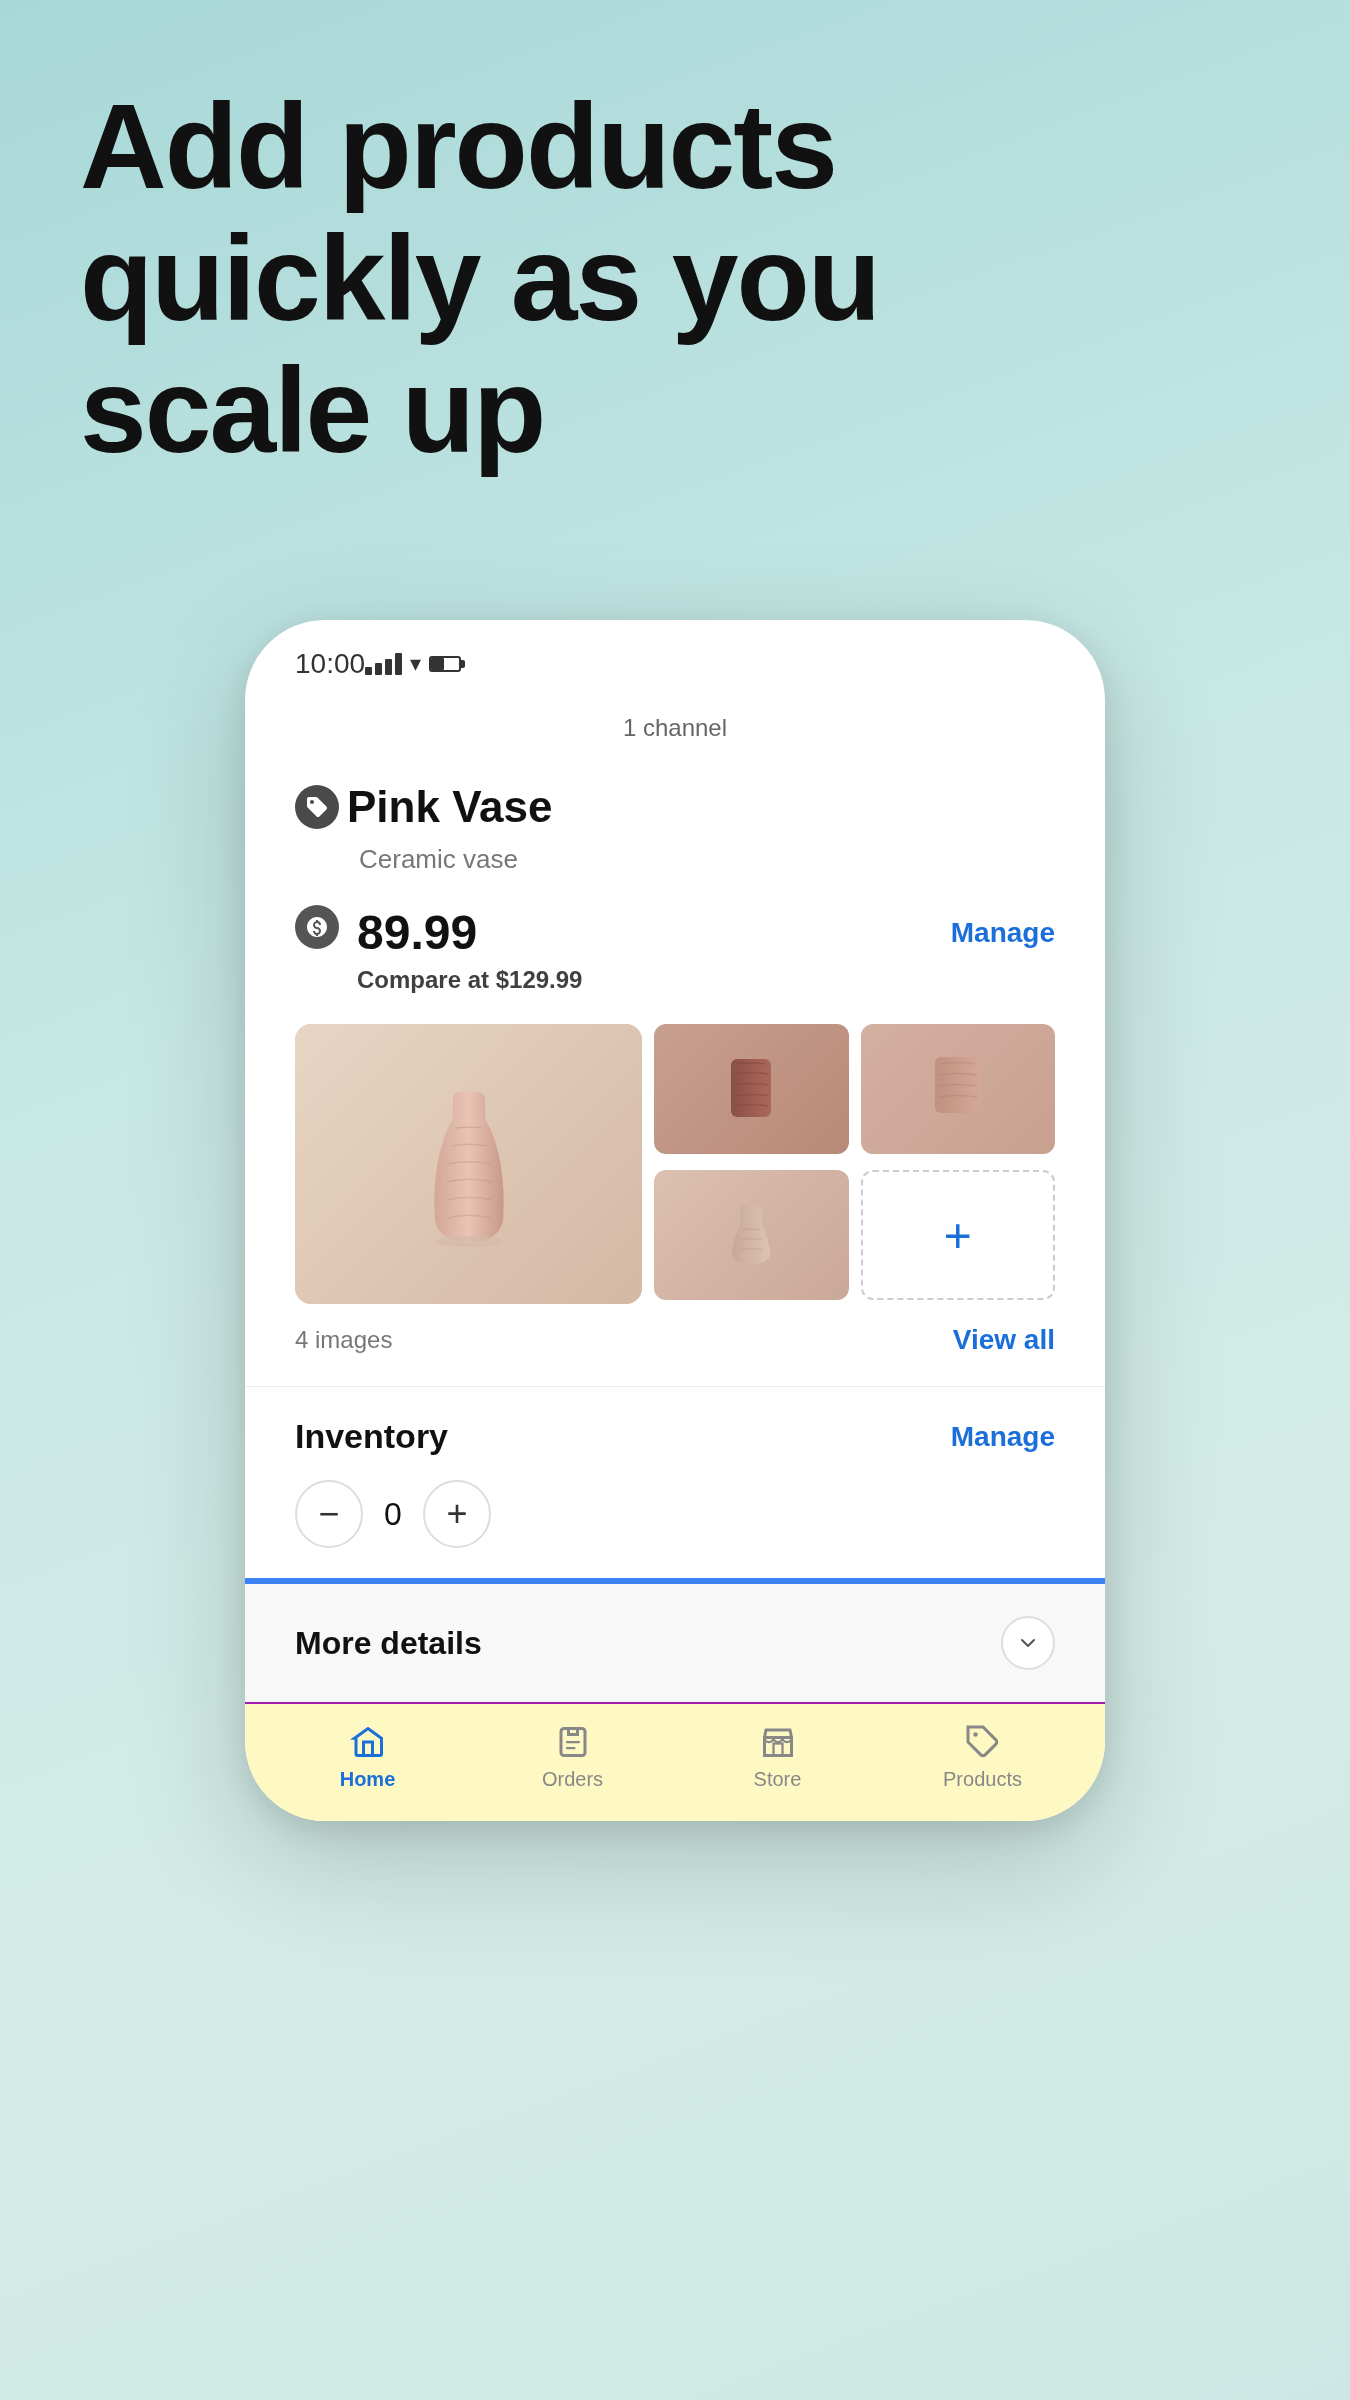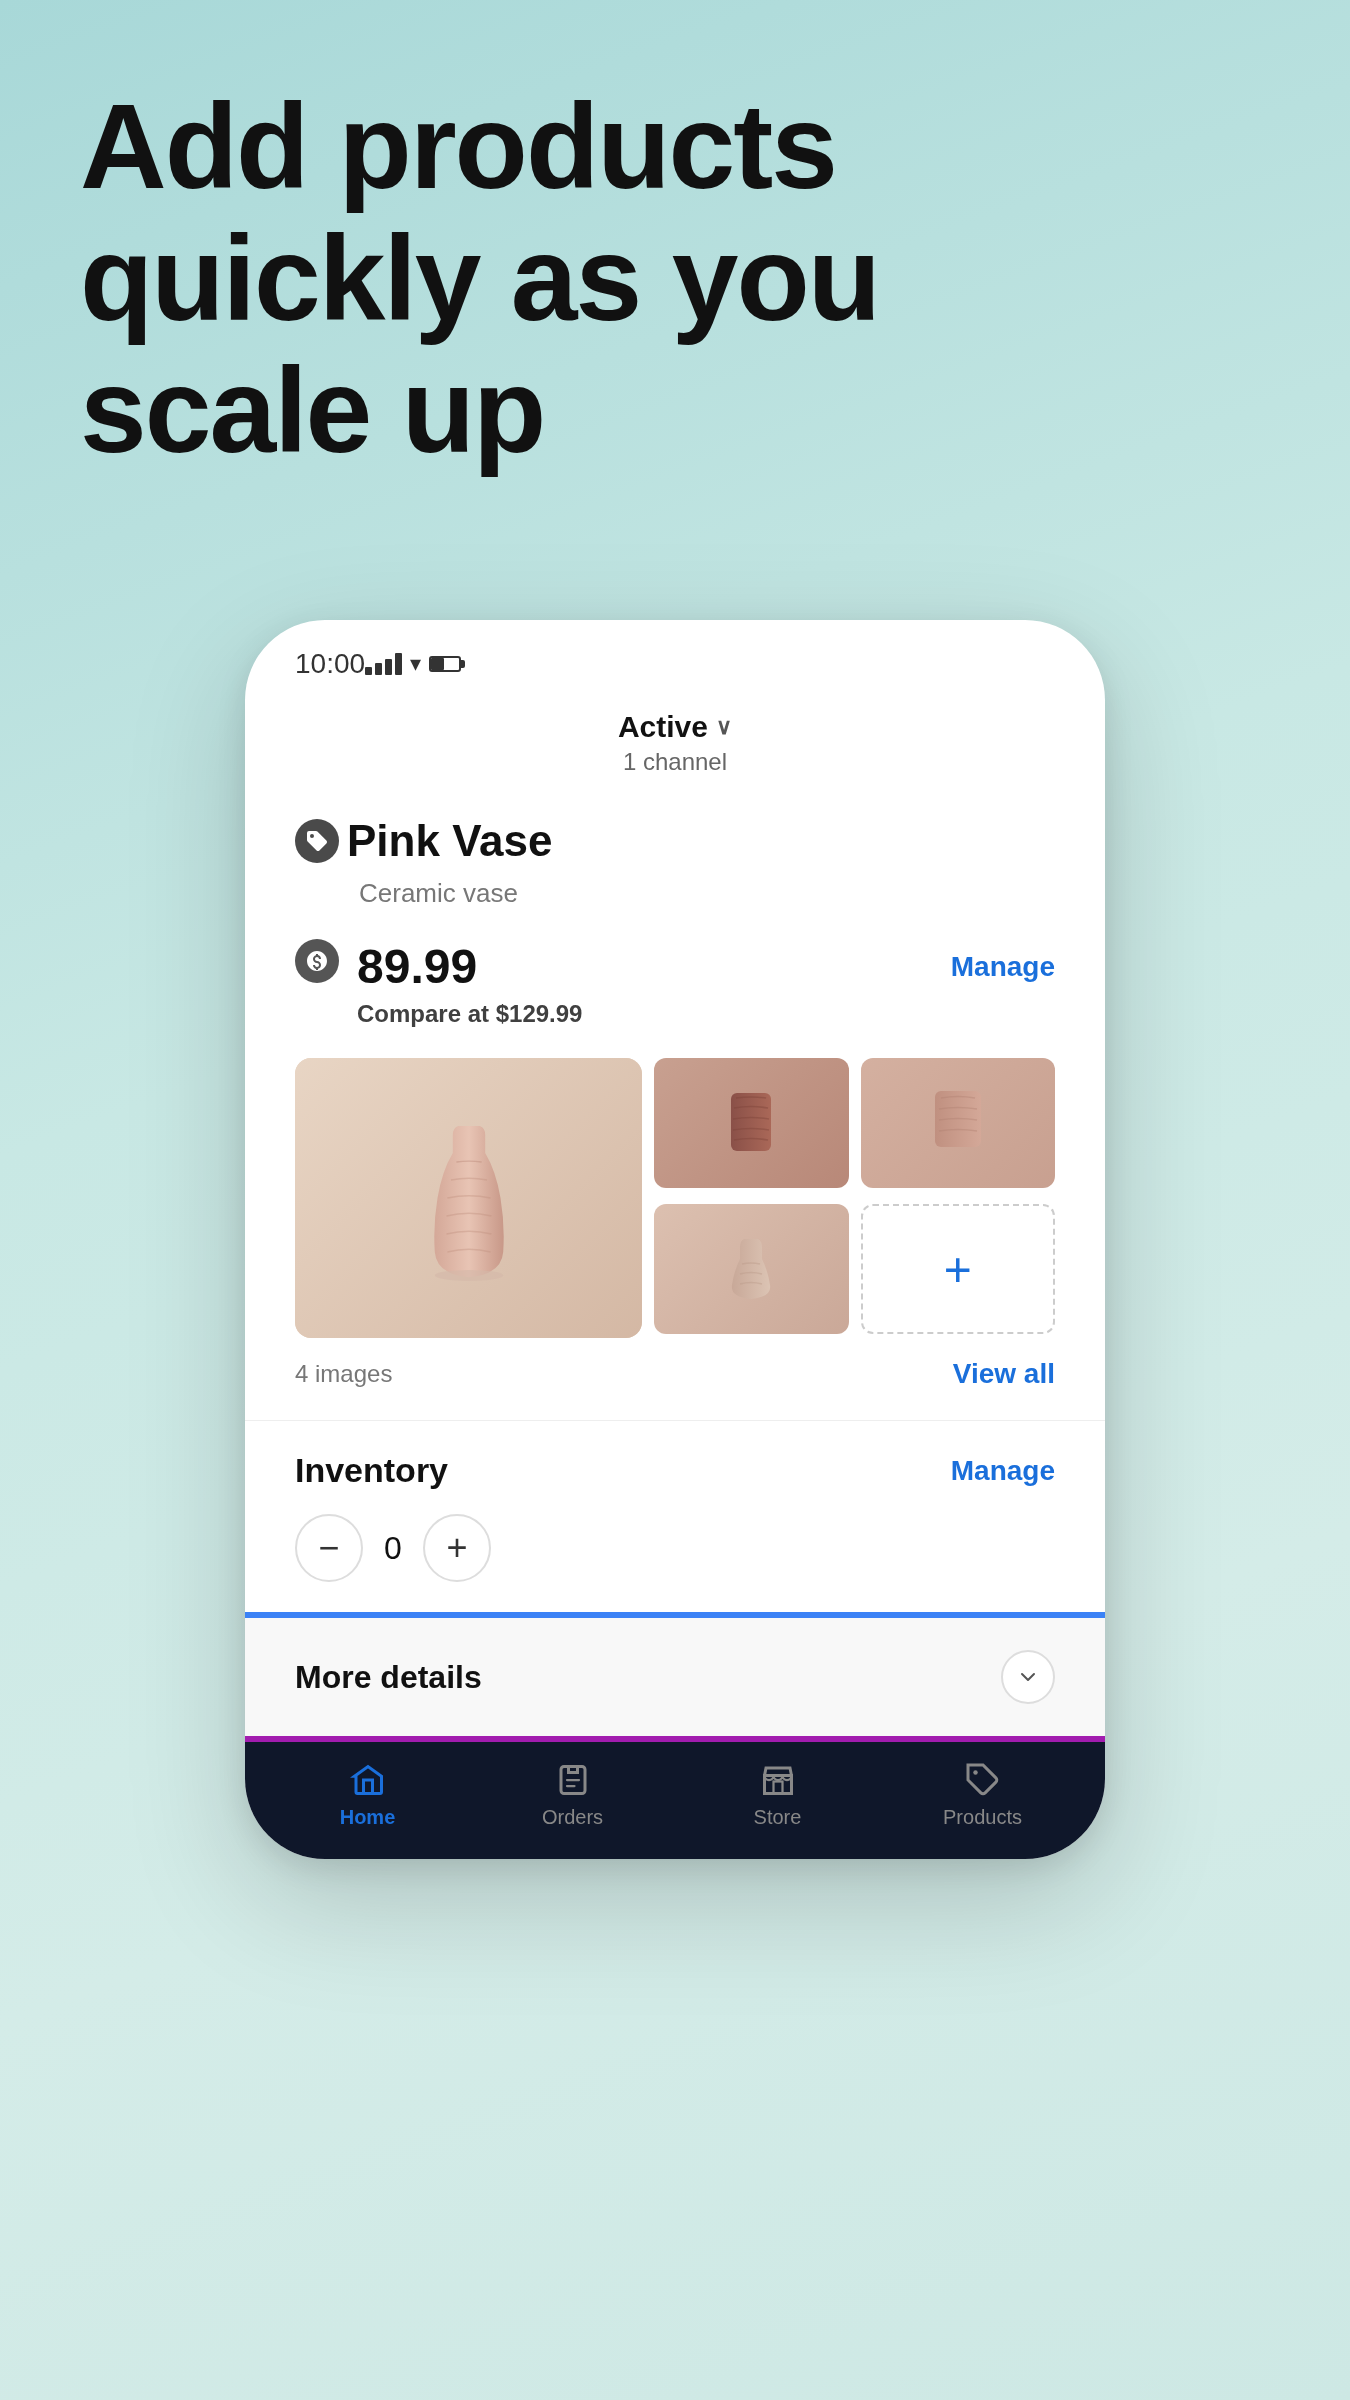--- a/index.html
+++ b/index.html
@@ -407,22 +407,22 @@
       border: 2px solid #ddd;
       background: #fff;
       display: flex;
       align-items: center;
       justify-content: center;
       cursor: pointer;
     }
 
     
     .bottom-nav {
-      background: #0f172a;
-      border-top: 6px solid #a21caf;
+      background: #fef9c3;
+      border-top: 2px solid #a21caf;
       display: flex;
       justify-content: space-around;
       align-items: center;
       padding: 20px 20px 30px;
     }
 
     .nav-item {
       display: flex;
       flex-direction: column;
       align-items: center;
@@ -464,24 +464,20 @@
         <div class="signal-bar" style="height:22px;"></div>
       </div>
       <span class="wifi-icon">▾</span>
       <div class="battery-icon">
         <div class="battery-fill"></div>
       </div>
     </div>
   </div>
 
   <div class="active-status">
-    <div class="active-label">
-      <span>Active</span>
-      <span class="chevron-down">∨</span>
-    </div>
     <div class="channel-count">1 channel</div>
   </div>
 
   <div class="product-section">
 
     <div class="product-name-row">
       <div class="tag-icon">
         <svg viewBox="0 0 24 24" xmlns="http://www.w3.org/2000/svg">
           <path d="M21.41 11.58l-9-9A2 2 0 0011 2H4a2 2 0 00-2 2v7a2 2 0 00.59 1.42l9 9A2 2 0 0013 22a2 2 0 001.41-.59l7-7A2 2 0 0022 13a2 2 0 00-.59-1.42zM7 9a2 2 0 11.001-4.001A2 2 0 017 9z"></path>
         </svg>

